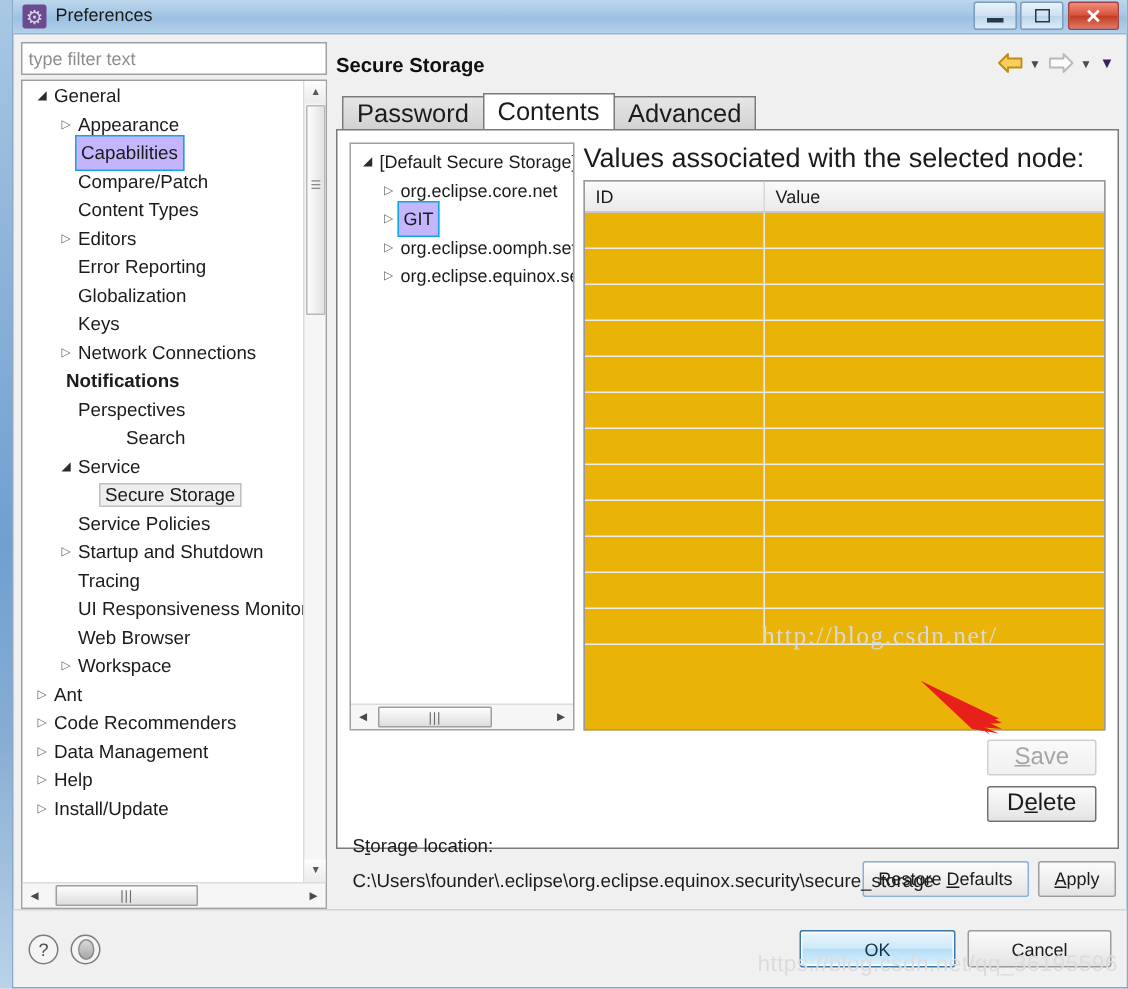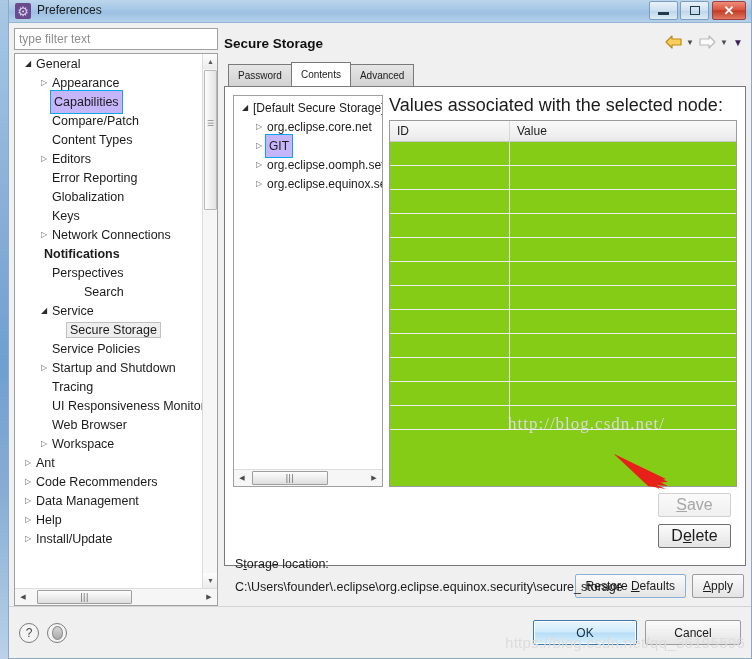--- a/index.html
+++ b/index.html
@@ -134,21 +134,21 @@
   #nav-arrows {
     position:absolute; right:2px; top:5px; display:flex; align-items:center; gap:2px;
   }
   .navarrow { width:18px; height:18px; display:flex; align-items:center; justify-content:center; }
   .chev { width:12px; height:18px; display:flex; align-items:center; justify-content:center;
           font-size:8px; color:#4a4a4a; }
   .chev.dark { color:#3b1f5e; font-size:10px; }
 
   #tabbar { height:24px; flex:none; display:flex; align-items:flex-end; padding-left:4px; }
   .tab {
-    height:22px; padding:0 9px; font-size:10px; color:#1b1b1b;
+    height:22px; padding:0 9px; font-size:17px; color:#1b1b1b;
     display:flex; align-items:center;
     border:1px solid #7a7a7a; border-bottom:none; margin-right:-1px;
     background:linear-gradient(180deg,#e6e6e6,#d2d2d2);
   }
   .tab.active {
     height:24px; background:#fff; border-color:#7a7a7a; position:relative; z-index:3;
   }
 
   #tabpanel {
     flex:1; border:1px solid #7a7a7a; background:#fff;
@@ -159,21 +159,21 @@
   
   #ss-tree-wrap { width:150px; flex:none; border:1px solid #a0a0a0; position:relative; overflow:hidden; }
   #ss-tree-scroll { position:absolute; inset:0 0 17px 0; overflow:hidden; padding-top:2px; }
   #ss-tree-scroll .tnode { font-size:12px; }
   #ss-hsb { position:absolute; left:0; right:0; bottom:0; height:17px;
             background:#f6f6f6; border-top:1px solid #dcdcdc; display:flex; align-items:center; }
 
   
   #values-col { flex:1; margin-left:6px; display:flex; flex-direction:column; min-width:0; }
   #values-label { font-size:18px; color:#1b1b1b; margin-bottom:4px; flex:none; }
-  #values-table { flex:1; border:1px solid #9a9a9a; background:#84cc16; display:flex; flex-direction:column; min-height:0; overflow:hidden; }
+  #values-table { flex:1; border:1px solid #9a9a9a; background:#eab308; display:flex; flex-direction:column; min-height:0; overflow:hidden; }
   #vt-head { height:21px; flex:none; display:flex;
              background:linear-gradient(180deg,#fafafa,#eaeaea); border-bottom:1px solid #c8c8c8; }
   .vt-th { font-size:12px; color:#1b1b1b; display:flex; align-items:center; padding-left:7px; }
   .vt-th.id { width:120px; flex:none; border-right:1px solid #d8d8d8; }
   .vt-th.val { flex:1; }
   .vt-row { height:24px; flex:none; display:flex; border-bottom:1px solid #ececec; }
   .vt-cell.id { width:120px; flex:none; border-right:1px solid #ececec; }
   .vt-cell.val { flex:1; }
 
   

